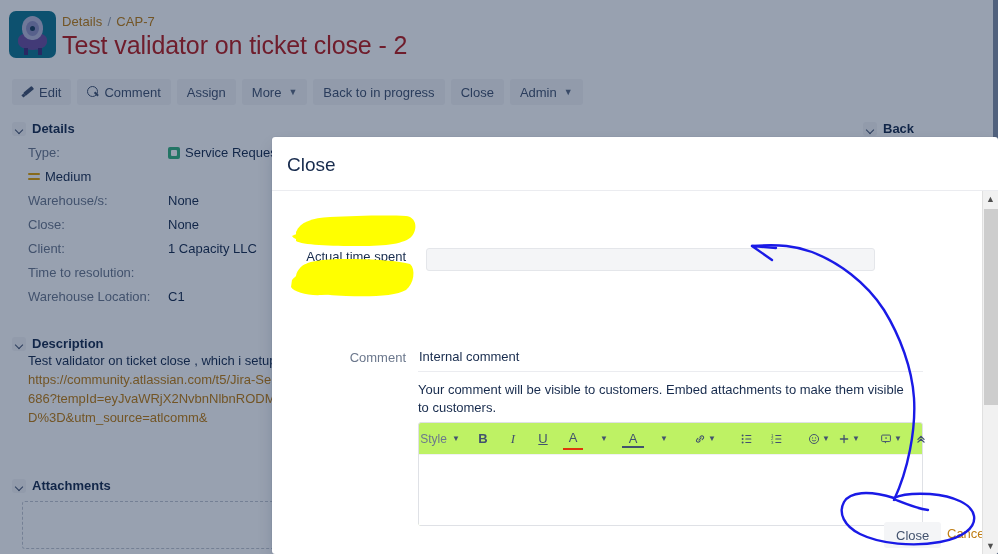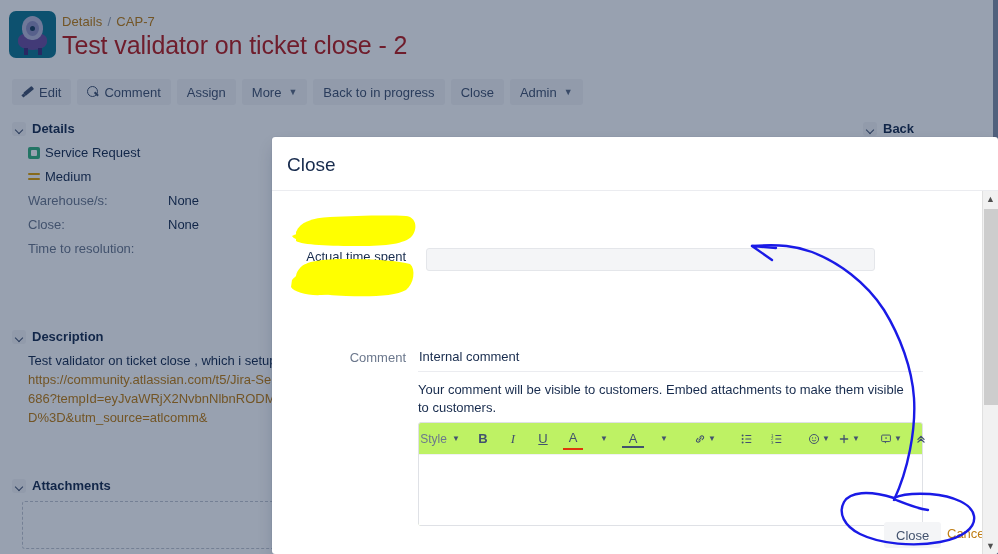--- a/index.html
+++ b/index.html
@@ -107,21 +107,21 @@
     position: relative;
   }
   .twisty::after {
     content: ""; position: absolute; left: 4px; top: 5px;
     width: 5px; height: 5px; border-right: 1.6px solid #42526e; border-bottom: 1.6px solid #42526e;
     transform: rotate(45deg);
   }
 
   #sect-details { left: 12px; top: 121px; }
   #sect-slas    { left: 863px; top: 121px; }
-  #sect-desc    { left: 12px; top: 329px; justify-content: flex-end; }
+  #sect-desc    { left: 12px; top: 336px; justify-content: flex-end; }
   #sect-attach  { left: 12px; top: 478px; }
 
   
   .details { position: absolute; left: 28px; top: 145px; font-size: 13px; width: 300px; }
   .drow { display: flex; margin-bottom: 8px; line-height: 16px; }
   .dlabel { width: 140px; color: #6b778c; flex: none; }
   .dval { color: #172b4d; display: flex; align-items: center; gap: 5px; }
   .sq-green {
     width: 12px; height: 12px; background: #36b37e; border-radius: 2px;
     display: inline-block; position: relative;
@@ -345,20 +345,21 @@
       <span>Details</span>
     </div>
 
     <div class="sect-h" id="sect-slas">
       <span class="twisty"></span>
       <span>Back</span>
     </div>
 
     <div class="details">
       <div class="drow">
+        <div class="dlabel">Type:</div>
         <div class="dval">
             <span class="sq-green"></span>
             <span>Service Request</span>
           </div>
       </div>
       <div class="drow">
         <div class="dval">
             <span class="pri-med"></span>
             <span>Medium</span>
           </div>
@@ -366,27 +367,39 @@
       <div class="drow">
         <div class="dlabel">Warehouse/s:</div>
         <div class="dval">
             <span>None</span>
           </div>
       </div>
       <div class="drow">
         <div class="dlabel">Close:</div>
         <div class="dval">
             <span>None</span>
+          </div>
+      </div>
+      <div class="drow">
+        <div class="dlabel">Client:</div>
+        <div class="dval">
+            <span>1 Capacity LLC</span>
           </div>
       </div>
       <div class="drow">
         <div class="dlabel">Time to resolution:</div>
         <div class="dval right">
             <span>2d</span>
             <span class="tick">✓</span>
+          </div>
+      </div>
+      <div class="drow">
+        <div class="dlabel">Warehouse Location:</div>
+        <div class="dval">
+            <span>C1</span>
           </div>
       </div>
     </div>
 
     <div class="sect-h" id="sect-desc">
       <span class="twisty"></span>
       <span>Description</span>
     </div>
 
     <div class="desc">

